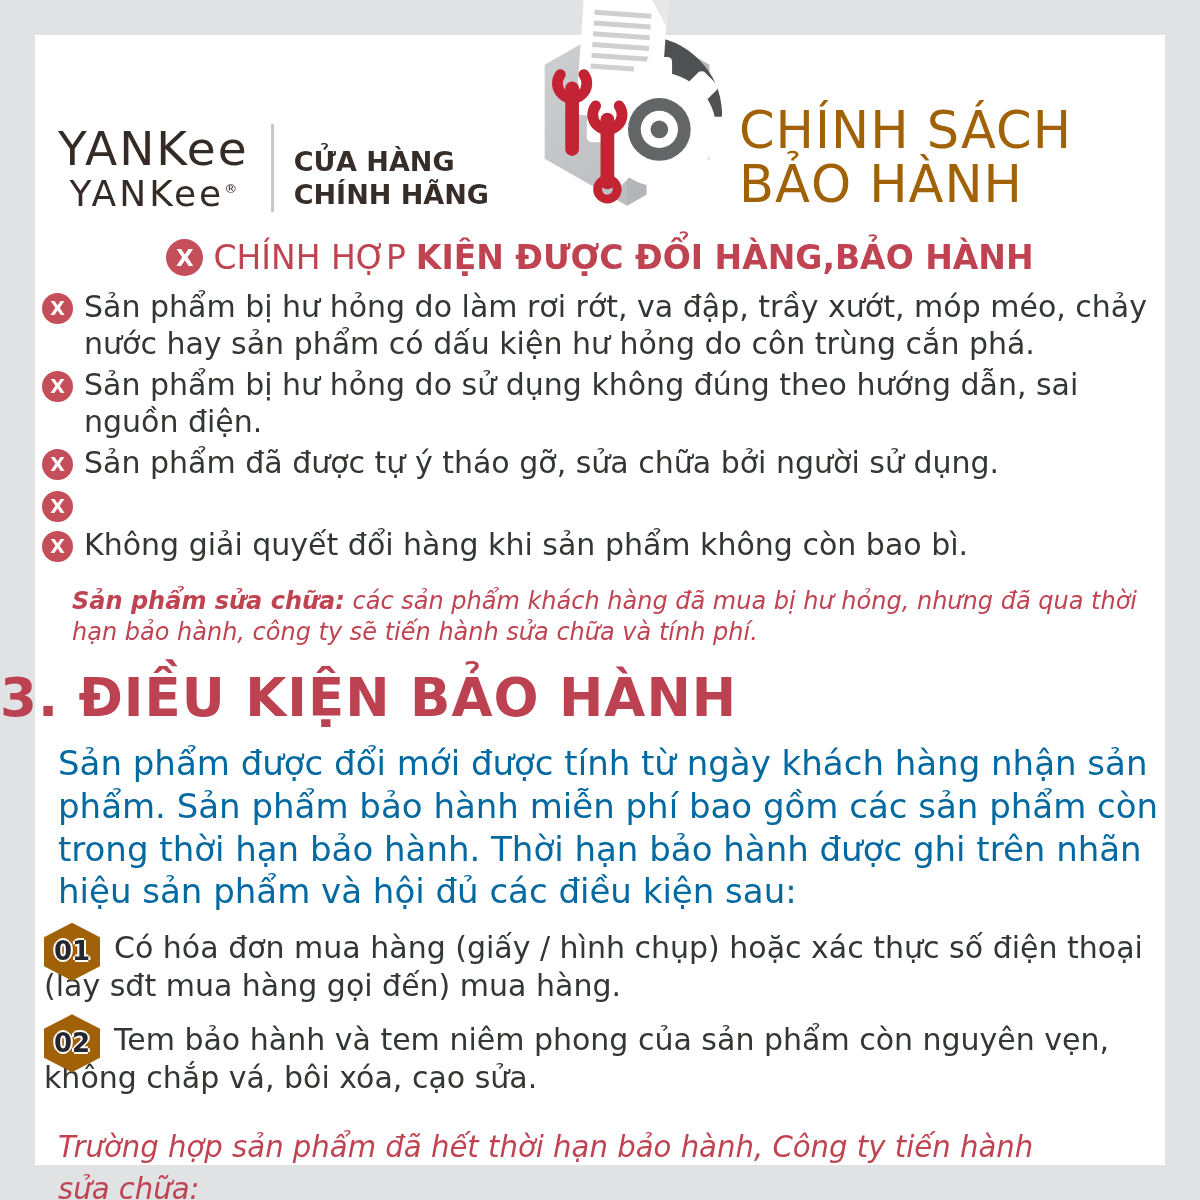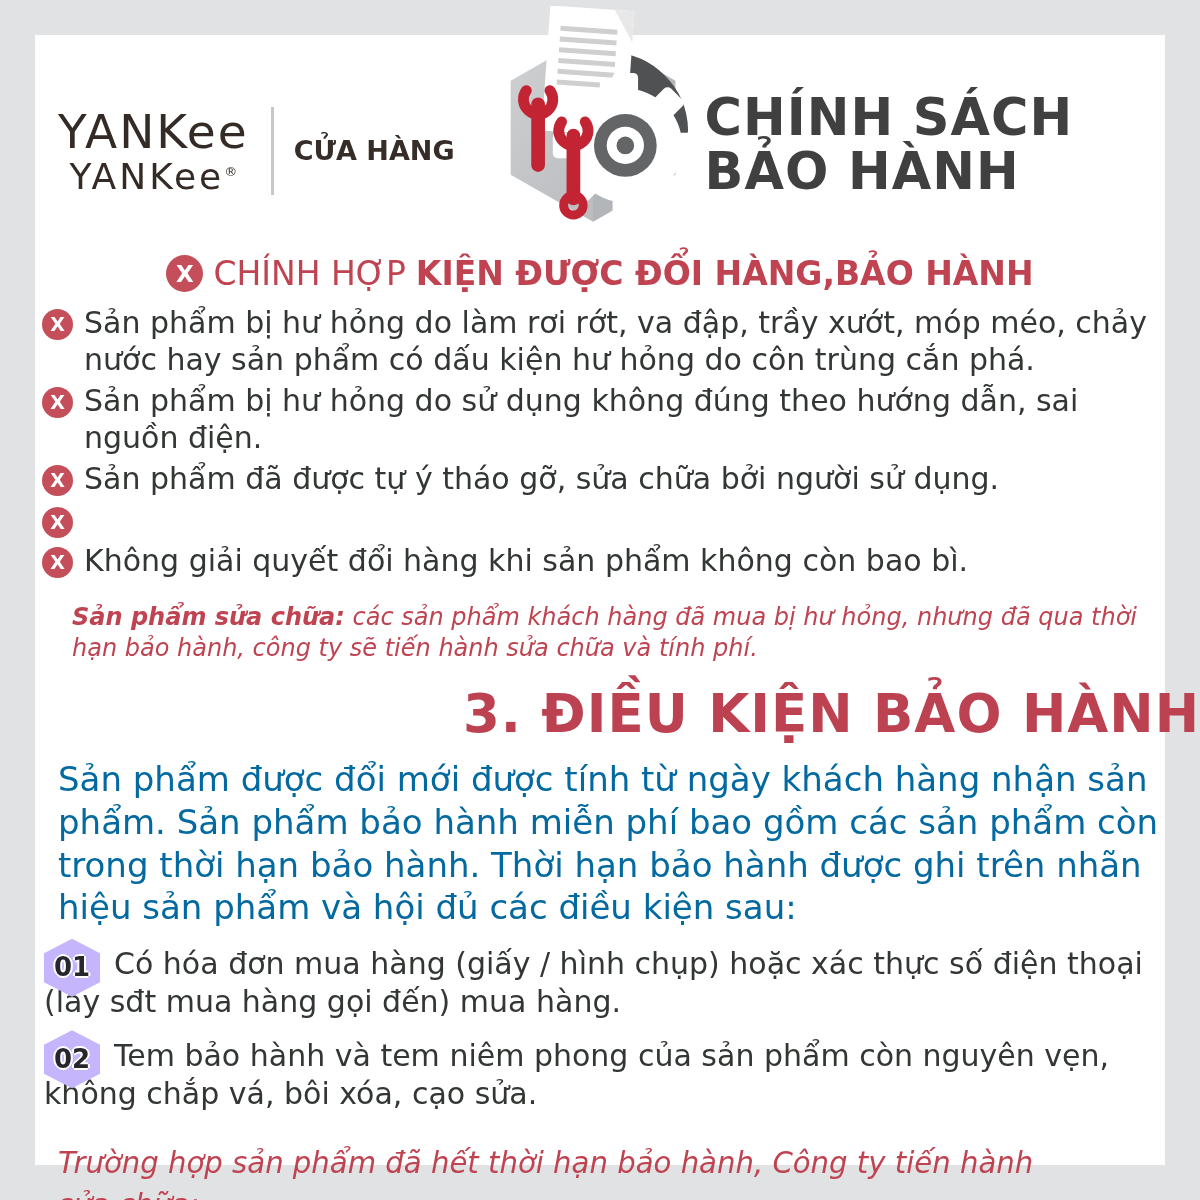--- a/index.html
+++ b/index.html
@@ -16,22 +16,22 @@
   .watermark{
     position:absolute;left:0;top:0;width:100%;height:100%;
     pointer-events:none;
   }
   .content{
     position:absolute;left:0;top:0;width:100%;height:100%;
   }
 
   
   .header{
-    display:flex;align-items:center;
-    padding:74px 20px 0 58px;
+    display:flex;align-items:flex-end;
+    padding:58px 20px 0 58px;
     position:relative;
   }
   .brand{
     color:#342b27;text-align:center;line-height:1;
     letter-spacing:2px;white-space:nowrap;
   }
   .brand-top{font-size:47px;font-weight:500;}
   .brand-bottom{font-size:36px;font-weight:500;margin-top:4px;letter-spacing:3px;}
   .brand-reg{font-size:13px;vertical-align:super;letter-spacing:0;}
   .brand-divider{
@@ -39,21 +39,21 @@
   }
   .store-badge{
     color:#362d29;font-weight:700;font-size:27px;line-height:1.25;
     white-space:nowrap;
   }
   .hex-icon-wrap{
     flex:none;width:196px;height:222px;margin-left:40px;margin-top:-68px;
   }
   .main-title{
     margin-left:14px;margin-top:-12px;
-    color:#404040;font-weight:700;font-size:51px;line-height:1.06;
+    color:#a16207;font-weight:400;font-size:51px;line-height:1.06;
     letter-spacing:1px;white-space:nowrap;
   }
 
   
   .section-head{
     display:flex;align-items:center;justify-content:center;
     gap:10px;margin-top:26px;
     color:#bf4351;font-size:33px;white-space:nowrap;
   }
   .section-head .light{font-weight:500;}
@@ -75,35 +75,35 @@
 
   
   .repair-note{
     margin:22px 40px 0 72px;
     font-style:italic;color:#bf4351;font-size:24px;line-height:1.32;
   }
   .repair-note .lead{font-weight:800;}
 
   
   .cond-title{
-    text-align:right;color:#bc4251;font-weight:800;font-size:53px;
+    text-align:left;color:#bc4251;font-weight:800;font-size:53px;
     letter-spacing:1px;margin-top:18px;
   }
   .cond-intro{
     margin:14px 40px 0 58px;
     color:#0369a1;font-size:34px;line-height:1.26;
   }
   .num-item{
     margin:16px 40px 0 44px;
     color:#333733;font-size:30px;line-height:1.26;
   }
   .hex-badge{
     display:inline-flex;align-items:center;justify-content:center;
     width:56px;height:58px;margin:-10px 14px -14px 0;
-    background:#c4b5fd;
+    background:#a16207;
     clip-path:polygon(50% 0,100% 25%,100% 75%,50% 100%,0 75%,0 25%);
     vertical-align:middle;
     color:#26262e;font-weight:800;font-size:26px;font-style:normal;
     text-shadow:-2px 0 0 #fff,2px 0 0 #fff,0 -2px 0 #fff,0 2px 0 #fff;
   }
 
   
   .footer-note{
     margin:30px 40px 0 58px;
     font-style:italic;color:#bf4351;font-size:31px;line-height:1.35;
@@ -146,20 +146,21 @@
 <div class="content">
 
   <div class="header">
     <div class="brand">
       <div class="brand-top">YANKee</div>
       <div class="brand-bottom"><span>YANKee</span><span class="brand-reg">®</span></div>
     </div>
     <div class="brand-divider"></div>
     <div class="store-badge">
       <div>CỬA HÀNG</div>
+      <div>CHÍNH HÃNG</div>
     </div>
 
     <div class="hex-icon-wrap">
       <svg viewBox="0 0 200 226" width="196" height="222" aria-hidden="true">
         <defs>
           <linearGradient id="hexg" x1="0" y1="0" x2="1" y2="1">
             <stop offset="0" stop-color="#cfd1d3"></stop>
             <stop offset="1" stop-color="#b3b5b8"></stop>
           </linearGradient>
         </defs>

